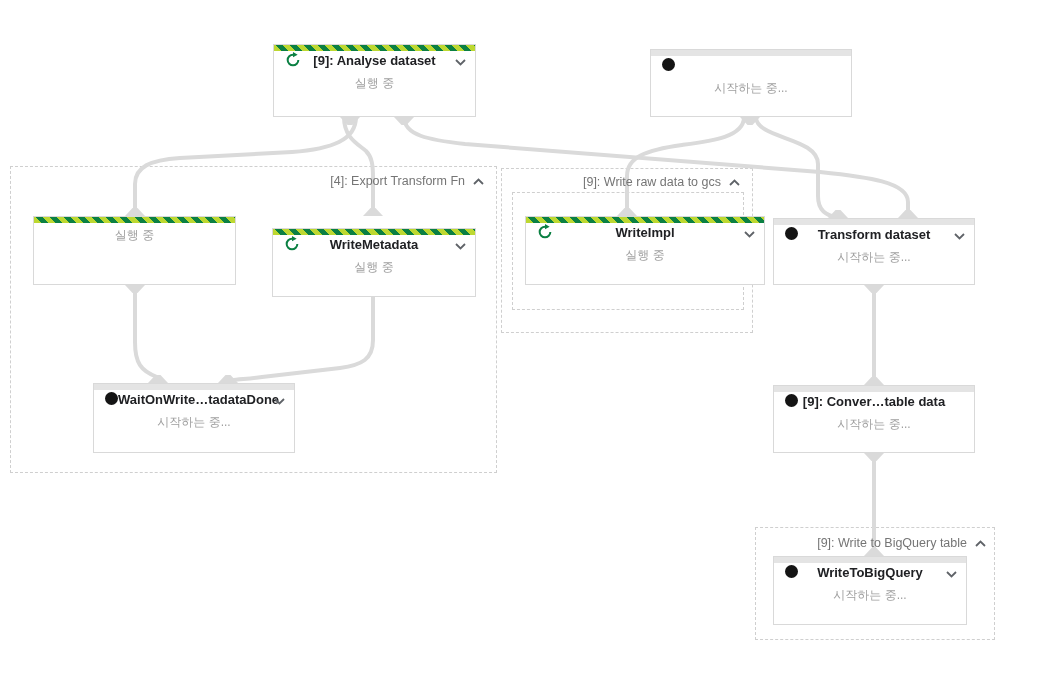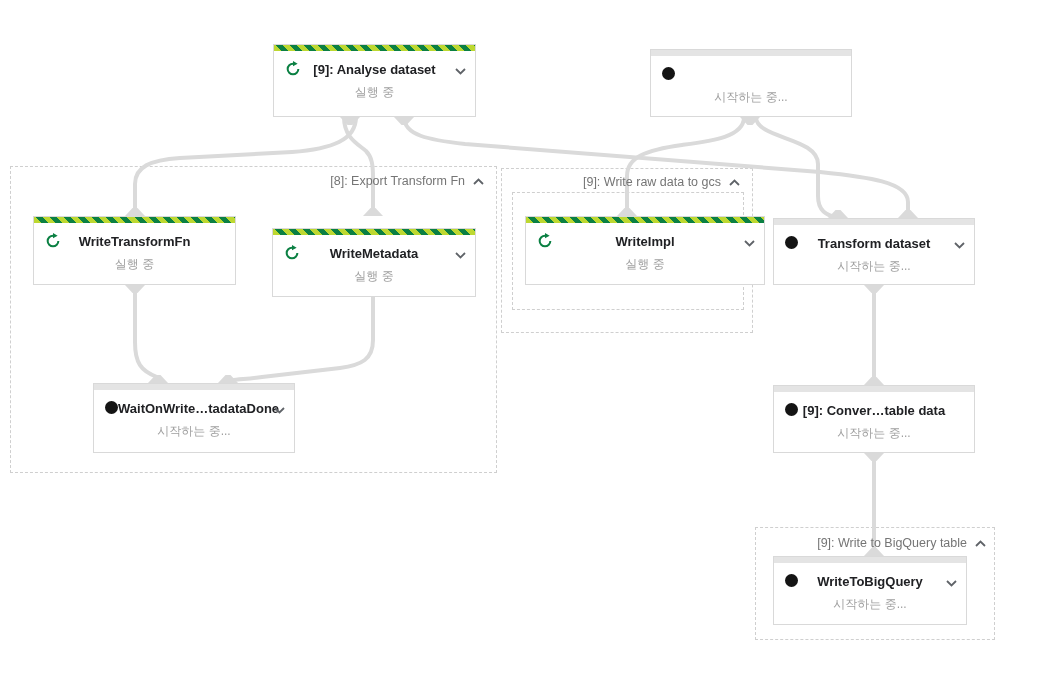--- a/index.html
+++ b/index.html
@@ -7,21 +7,21 @@
           font-family:"Liberation Sans",sans-serif;}
   .group{position:absolute;border:1px dashed #cfcfcf;box-sizing:border-box;z-index:1;background:transparent;}
   .group-label{position:absolute;display:flex;align-items:center;gap:7px;z-index:3;
                font-size:12.5px;color:#757575;white-space:nowrap;cursor:pointer;}
   .group-label svg{display:block;}
   #edges{position:absolute;left:0;top:0;z-index:2;pointer-events:none;}
   .node{position:absolute;background:#fff;border:1px solid #d9d9d9;box-sizing:border-box;z-index:4;cursor:pointer;}
   .node-bar{height:6px;width:100%;}
   .node.running .node-bar{background:repeating-linear-gradient(45deg,#bdd831 0 5px,#0b8043 5px 10px);}
   .node.starting .node-bar{background:#e4e4e4;}
-  .title-row{position:relative;height:20px;margin-top:9px;padding:0 24px;}
+  .title-row{position:relative;height:20px;padding:0 24px;}
   .node-icon{position:absolute;left:11px;top:1px;width:16px;height:16px;}
   .dot{display:block;width:13px;height:13px;border-radius:50%;background:#141414;margin-top:1px;}
   .node-title{display:block;width:100%;text-align:center;font-weight:bold;font-size:13px;
               color:#202124;white-space:nowrap;line-height:20px;}
   .node-chevron{position:absolute;right:8px;top:2px;}
   .node-status{text-align:center;font-size:12px;color:#9e9e9e;margin-top:4px;white-space:nowrap;}
 </style>
 </head>
 <body>
 
@@ -49,21 +49,21 @@
       <path d="M828,218 L848,218 L840.5,210 L835.5,210 Z" fill="#dadada"></path>
       <path d="M898,218 L918,218 L910.5,210 L905.5,210 Z" fill="#dadada"></path>
       <path d="M148,383 L168,383 L160.5,375 L155.5,375 Z" fill="#dadada"></path>
       <path d="M218,383 L238,383 L230.5,375 L225.5,375 Z" fill="#dadada"></path>
       <path d="M864,385 L884,385 L876.5,377 L871.5,377 Z" fill="#dadada"></path>
       <path d="M864,556 L884,556 L876.5,548 L871.5,548 Z" fill="#dadada"></path>
     </svg>
 
   <div class="group" style="left: 10px; top: 166px; width: 487px; height: 307px;"></div>
   <div class="group-label" style="top: 174px; right: 556px;">
-    <span class="group-label-text">[8]: Export Transform Fn</span>
+    <span class="group-label-text">[4]: Export Transform Fn</span>
     <svg class="chev-up" width="13" height="9" viewBox="0 0 13 9">
       <path d="M2 7 L6.5 2.5 L11 7" fill="none" stroke="#5f6368" stroke-width="1.8"></path>
     </svg>
   </div>
 
   <div class="group" style="left: 501px; top: 168px; width: 252px; height: 165px;"></div>
   <div class="group-label" style="top: 175px; right: 300px;">
     <span class="group-label-text">[9]: Write raw data to gcs</span>
     <svg class="chev-up" width="13" height="9" viewBox="0 0 13 9">
       <path d="M2 7 L6.5 2.5 L11 7" fill="none" stroke="#5f6368" stroke-width="1.8"></path>
@@ -113,64 +113,53 @@
       <span class="node-icon pend">
         <span class="dot"></span>
       </span>
 
     </div>
     <div class="node-status">시작하는 중...</div>
   </div>
 
   <div class="node running" style="left: 33px; top: 216px; width: 203px; height: 69px;">
     <div class="node-bar"></div>
+    <div class="node-status">실행 중</div>
+  </div>
+
+  <div class="node running" style="left: 272px; top: 228px; width: 204px; height: 69px;">
+    <div class="node-bar"></div>
     <div class="title-row">
       <span class="node-icon run">
         <svg width="16" height="16" viewBox="0 0 24 24">
           <path d="M12 4 A8 8 0 1 0 20 12" fill="none" stroke="#0b8043" stroke-width="3"></path>
           <path d="M12 0 L19 4 L12 8 Z" fill="#0b8043"></path>
         </svg>
       </span>
 
-      <span class="node-title">WriteTransformFn</span>
-
-    </div>
-    <div class="node-status">실행 중</div>
-  </div>
-
-  <div class="node running" style="left: 272px; top: 228px; width: 204px; height: 69px;">
+      <span class="node-title">WriteMetadata</span>
+      <span class="node-chevron">
+        <svg width="13" height="9" viewBox="0 0 13 9">
+          <path d="M2 2 L6.5 6.5 L11 2" fill="none" stroke="#5f6368" stroke-width="1.8"></path>
+        </svg>
+      </span>
+    </div>
+    <div class="node-status">실행 중</div>
+  </div>
+
+  <div class="node running" style="left: 525px; top: 216px; width: 240px; height: 69px;">
     <div class="node-bar"></div>
     <div class="title-row">
       <span class="node-icon run">
         <svg width="16" height="16" viewBox="0 0 24 24">
           <path d="M12 4 A8 8 0 1 0 20 12" fill="none" stroke="#0b8043" stroke-width="3"></path>
           <path d="M12 0 L19 4 L12 8 Z" fill="#0b8043"></path>
         </svg>
       </span>
 
-      <span class="node-title">WriteMetadata</span>
-      <span class="node-chevron">
-        <svg width="13" height="9" viewBox="0 0 13 9">
-          <path d="M2 2 L6.5 6.5 L11 2" fill="none" stroke="#5f6368" stroke-width="1.8"></path>
-        </svg>
-      </span>
-    </div>
-    <div class="node-status">실행 중</div>
-  </div>
-
-  <div class="node running" style="left: 525px; top: 216px; width: 240px; height: 69px;">
-    <div class="node-bar"></div>
-    <div class="title-row">
-      <span class="node-icon run">
-        <svg width="16" height="16" viewBox="0 0 24 24">
-          <path d="M12 4 A8 8 0 1 0 20 12" fill="none" stroke="#0b8043" stroke-width="3"></path>
-          <path d="M12 0 L19 4 L12 8 Z" fill="#0b8043"></path>
-        </svg>
-      </span>
-
       <span class="node-title">WriteImpl</span>
       <span class="node-chevron">
         <svg width="13" height="9" viewBox="0 0 13 9">
           <path d="M2 2 L6.5 6.5 L11 2" fill="none" stroke="#5f6368" stroke-width="1.8"></path>
         </svg>
       </span>
     </div>
     <div class="node-status">실행 중</div>
   </div>
 

